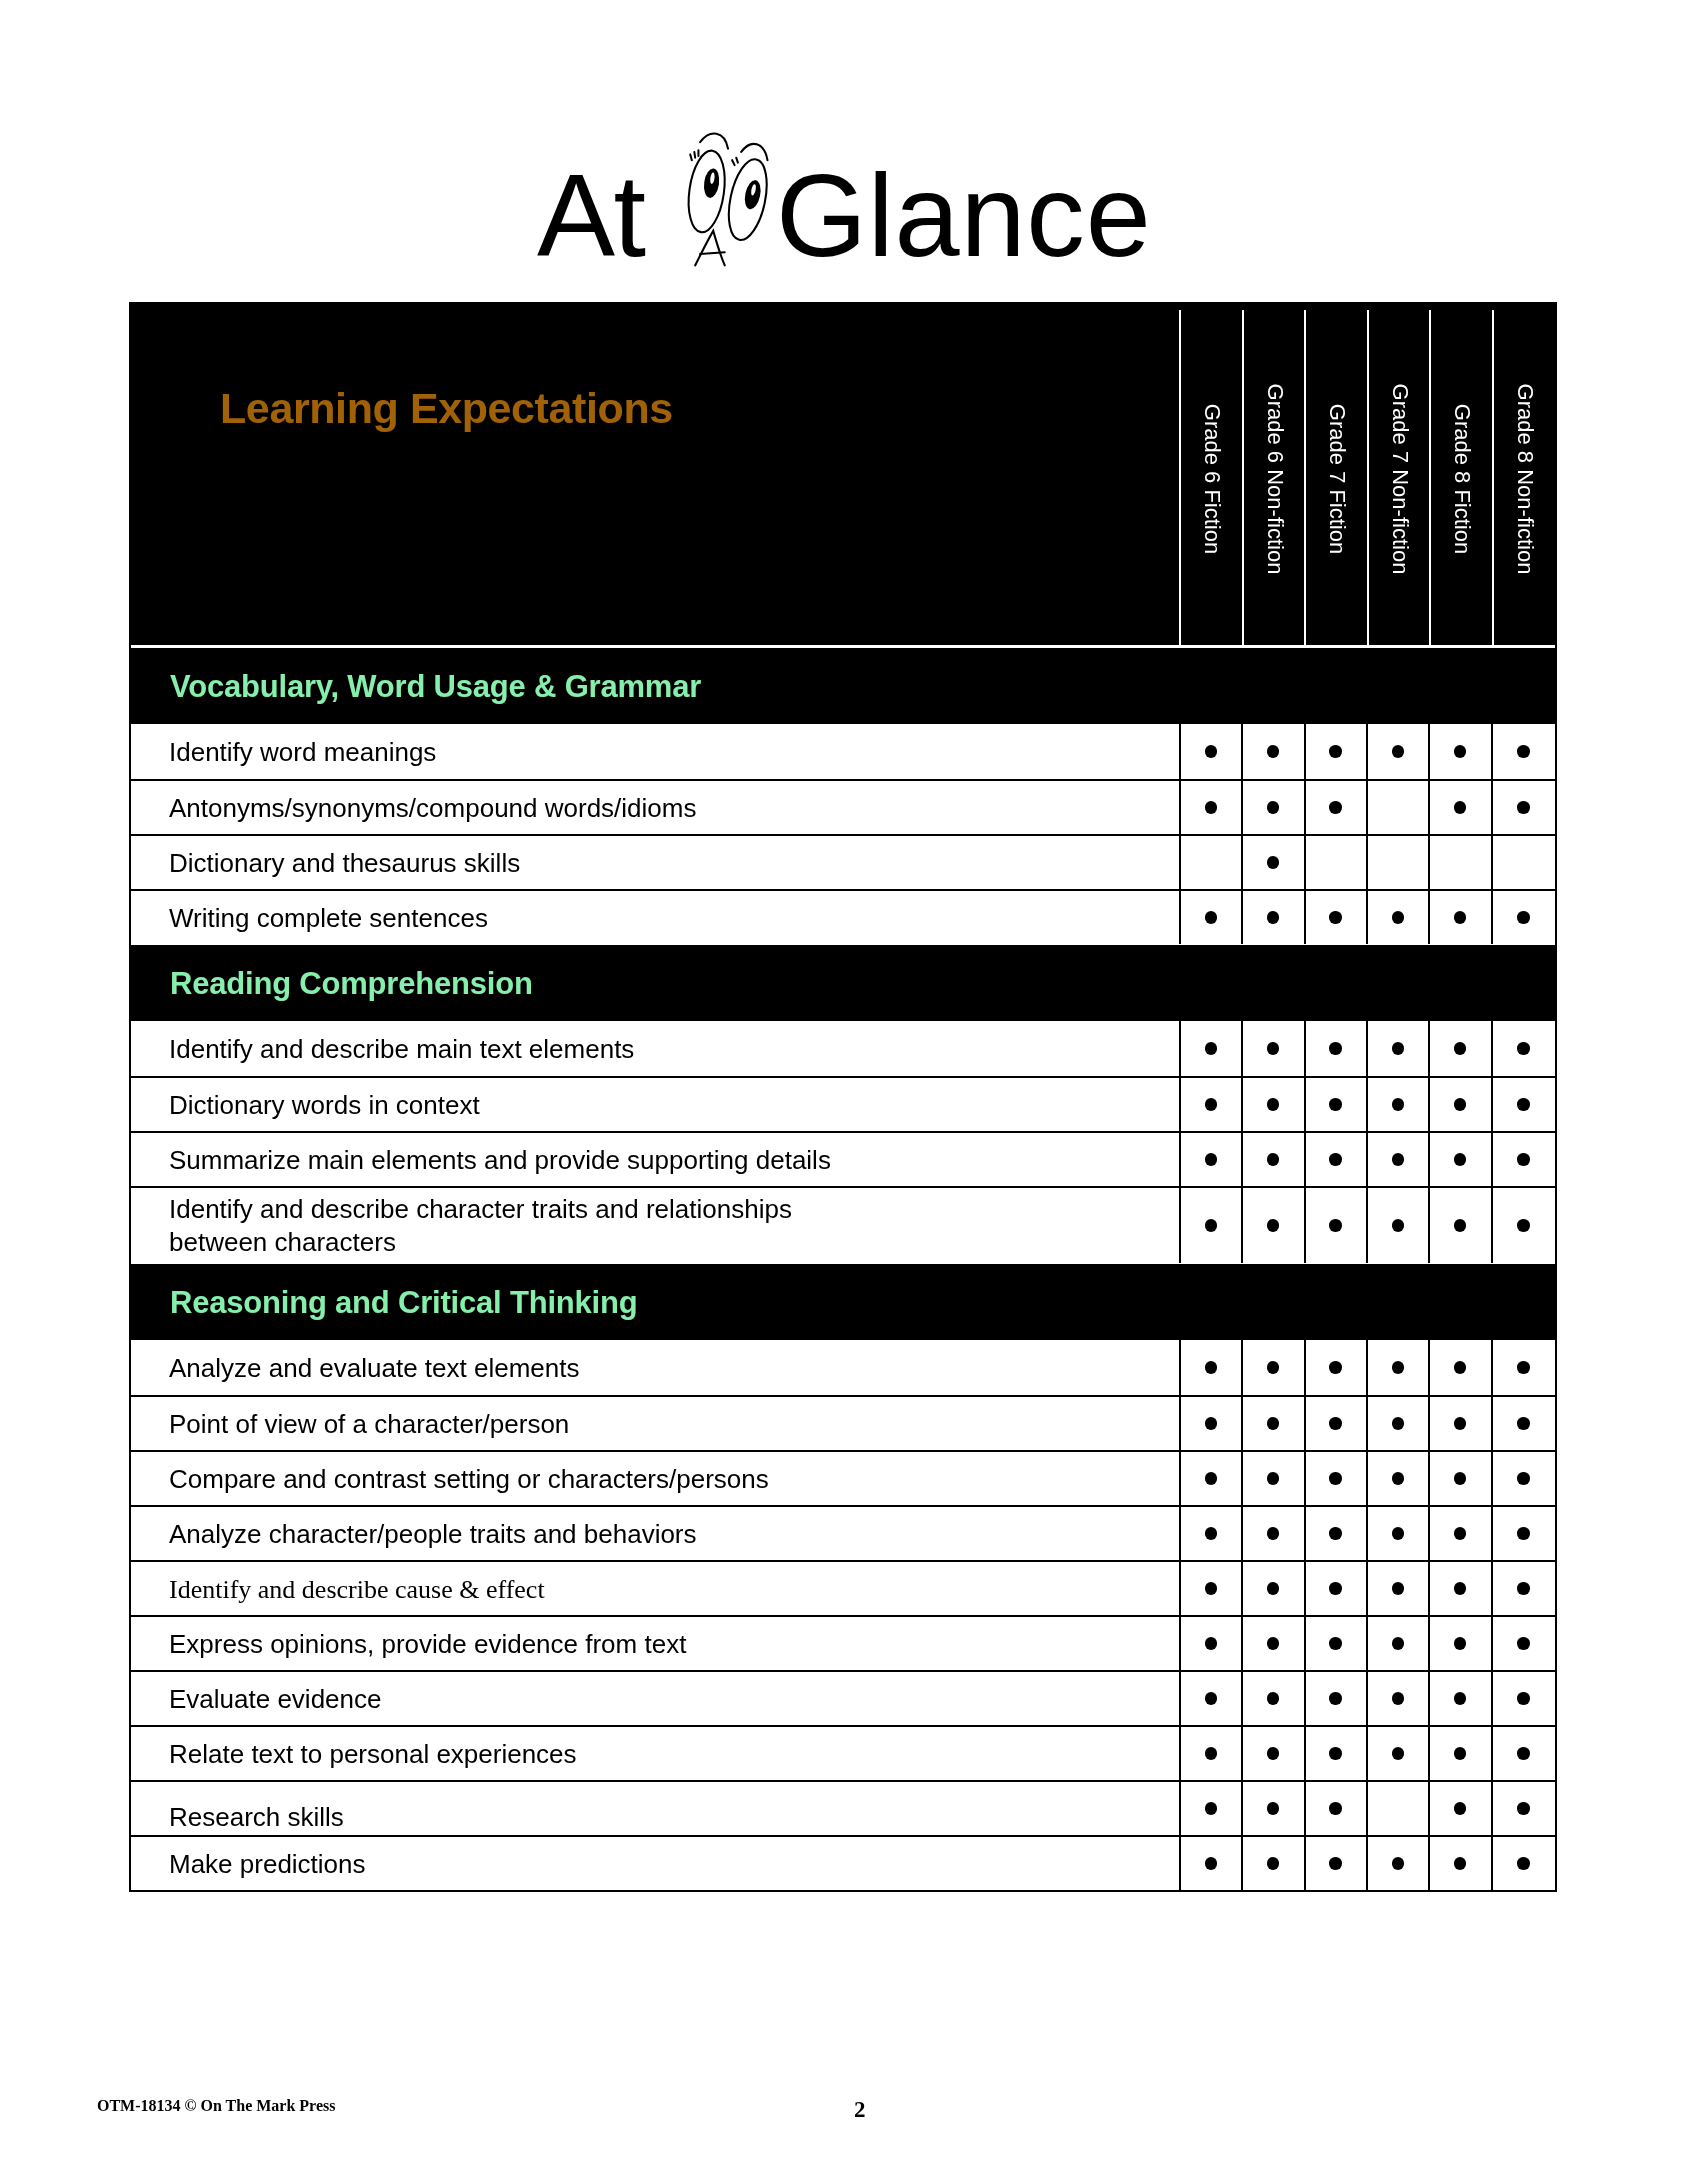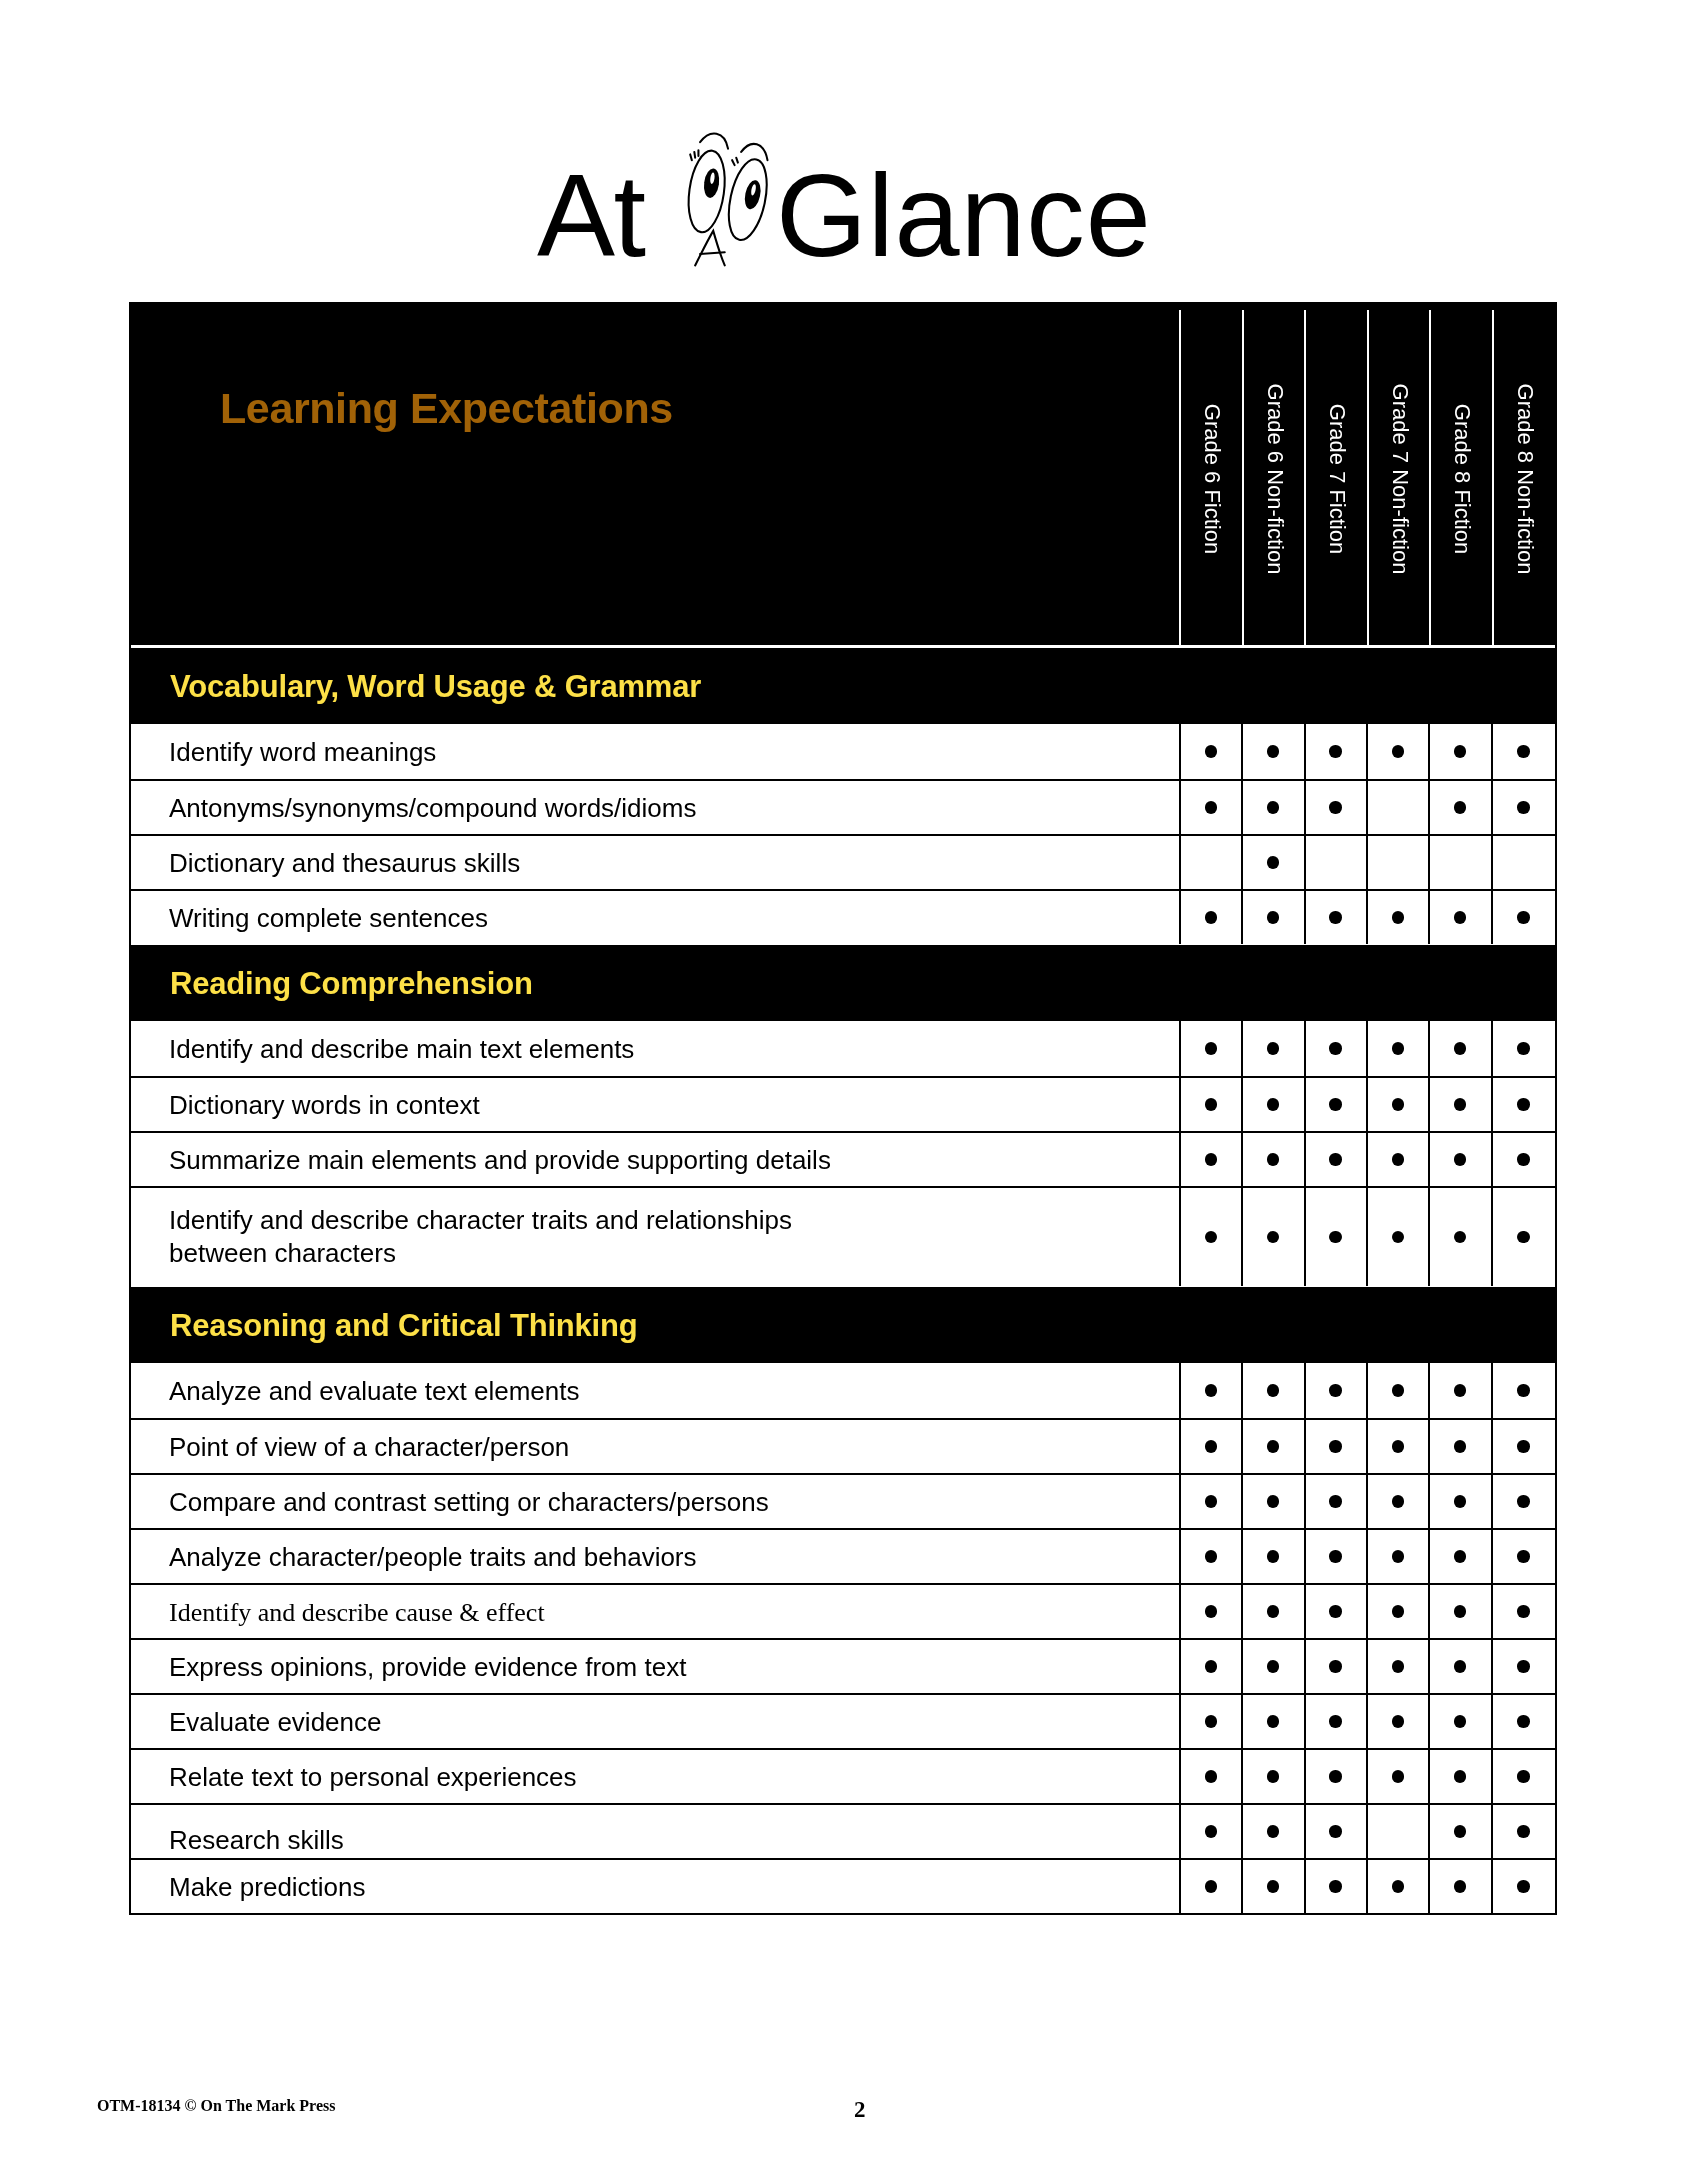--- a/index.html
+++ b/index.html
@@ -10,24 +10,24 @@
     .logo { position: absolute; left: 677px; top: 124px; width: 107px; height: 148px; }
 
     .table { position: absolute; left: 129px; top: 302px; width: 1428px; border: 2.5px solid #000; border-top: 0; box-sizing: border-box; }
     .hdr { position: relative; height: 345px; background: #000; }
     .hdr-title { position: absolute; left: 89px; top: 82px; color: #a16207; font-weight: bold; font-size: 43px; letter-spacing: -0.4px; }
     .hdr-col { position: absolute; top: 8.2px; width: 63px; height: 337px; border-left: 2.5px solid #fff; box-sizing: border-box; }
     .hdr-col.last { border-right: 0; }
     .hdr-col span { position: absolute; left: 50%; top: 50%; white-space: nowrap; color: #fff; font-size: 22px; transform: translate(-50%, -50%) rotate(90deg); }
     .hdr-bottomline { position: absolute; left: 0; right: 0; bottom: 0; height: 2.5px; background: #fff; }
 
-    .section { height: 77px; background: #000; color: #fde047; font-weight: bold; font-size: 31px; box-sizing: border-box; padding-left: 39px; line-height: 77px; letter-spacing: -0.2px; border-top: 1.6px solid #fff; }
+    .section { height: 77px; background: #000; color: #86efac; font-weight: bold; font-size: 31px; box-sizing: border-box; padding-left: 39px; line-height: 77px; letter-spacing: -0.2px; border-top: 1.6px solid #fff; }
     .row { position: relative; height: 55px; border-top: 2.5px solid #000; box-sizing: border-box; background: #fff; }
     .row:first-child { border-top: 0; }
-    .row.tall { height: 100px; }
+    .row.tall { height: 77px; }
     .row-label { position: absolute; left: 38px; top: 50%; transform: translateY(-50%); font-size: 26px; line-height: 33px; width: 947px; }
     .cells { position: absolute; left: 1048px; top: -2.5px; bottom: 0; right: 0; display: flex; }
     .cell { width: 63px; border-left: 2.5px solid #000; box-sizing: border-box; position: relative; }
     .cell:last-child { width: 65px; }
     .dot { position: absolute; left: 50%; top: 50%; width: 12.4px; height: 12.4px; margin: -5px 0 0 -6.6px; border-radius: 50%; background: #000; }
 
     .footer-left { position: absolute; left: 97px; top: 2097px; font-family: "Liberation Serif", serif; font-weight: bold; font-size: 16px; }
     .footer-page { position: absolute; left: 854px; top: 2097px; font-family: "Liberation Serif", serif; font-weight: bold; font-size: 23px; }
   </style>
 </head>

